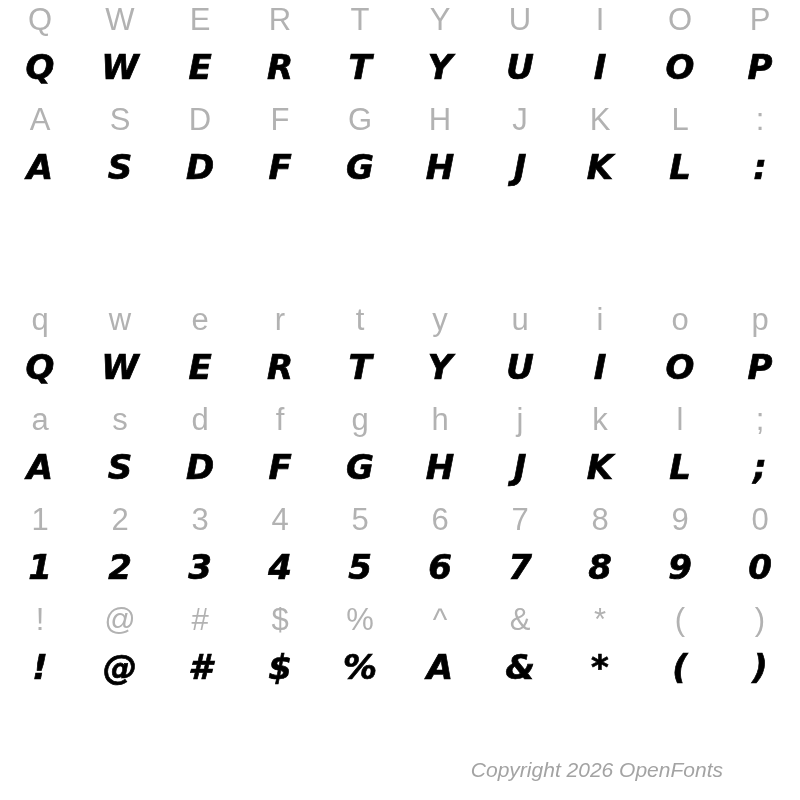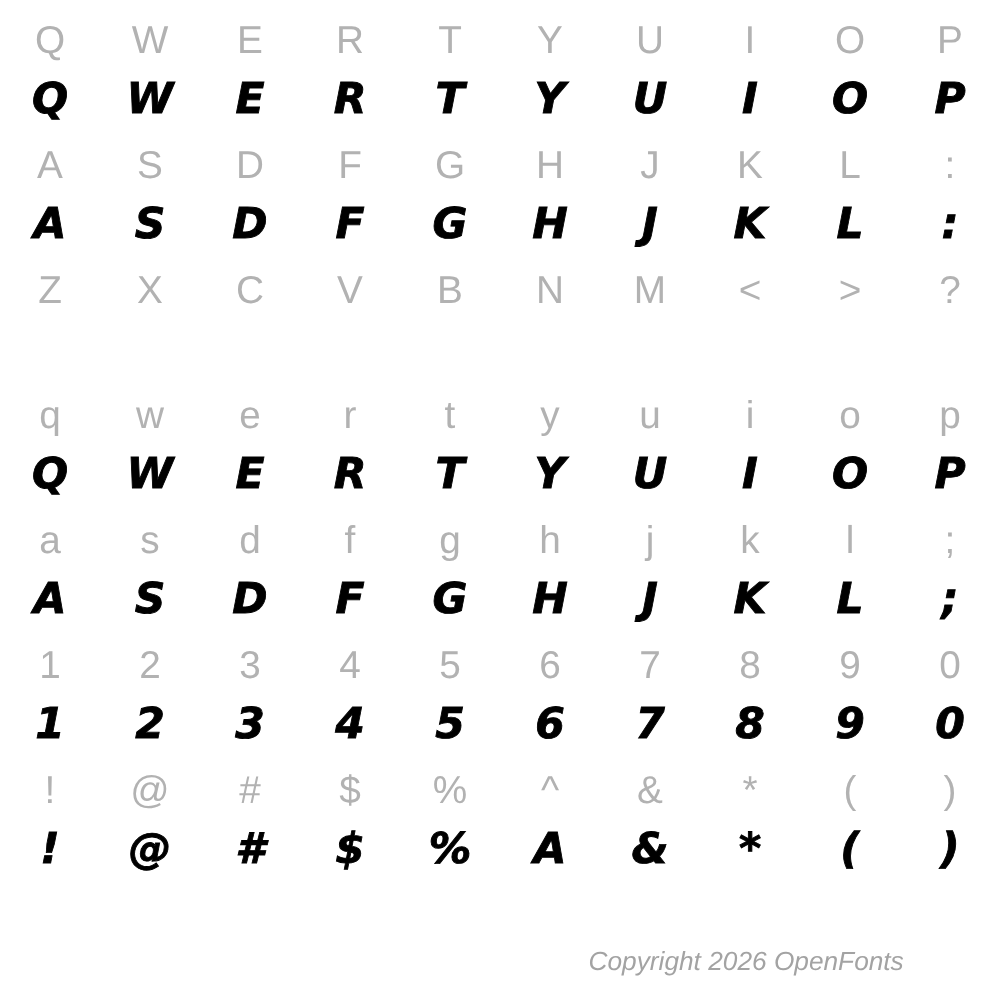--- a/index.html
+++ b/index.html
@@ -8,21 +8,21 @@
   }
   body {
     width: 800px;
     height: 800px;
     position: relative;
     overflow: hidden;
     background: var(--bg, #ffffff);
   }
   .glyph-grid {
     position: absolute;
-    top: 12px;
+    top: 0;
     left: 0;
     width: 732px;
   }
   .row-pair {
     height: 100px;
   }
   .row {
     white-space: nowrap;
   }
   .cell {
@@ -72,21 +72,20 @@
     <div class="row ref-row"><span class="cell">Q</span><span class="cell">W</span><span class="cell">E</span><span class="cell">R</span><span class="cell">T</span><span class="cell">Y</span><span class="cell">U</span><span class="cell">I</span><span class="cell">O</span><span class="cell">P</span></div>
     <div class="row spec-row"><span class="cell">Q</span><span class="cell">W</span><span class="cell">E</span><span class="cell">R</span><span class="cell">T</span><span class="cell">Y</span><span class="cell">U</span><span class="cell">I</span><span class="cell">O</span><span class="cell">P</span></div>
   </section>
 
   <section class="row-pair">
     <div class="row ref-row"><span class="cell">A</span><span class="cell">S</span><span class="cell">D</span><span class="cell">F</span><span class="cell">G</span><span class="cell">H</span><span class="cell">J</span><span class="cell">K</span><span class="cell">L</span><span class="cell">:</span></div>
     <div class="row spec-row"><span class="cell">A</span><span class="cell">S</span><span class="cell">D</span><span class="cell">F</span><span class="cell">G</span><span class="cell">H</span><span class="cell">J</span><span class="cell">K</span><span class="cell">L</span><span class="cell">:</span></div>
   </section>
 
   <section class="row-pair">
-    <div class="row ref-row"><span class="cell">Z</span><span class="cell">X</span><span class="cell">C</span><span class="cell">V</span><span class="cell">B</span><span class="cell">N</span><span class="cell">M</span><span class="cell">&lt;</span><span class="cell">&gt;</span><span class="cell">?</span></div>
   </section>
 
   <section class="row-pair">
     <div class="row ref-row"><span class="cell">q</span><span class="cell">w</span><span class="cell">e</span><span class="cell">r</span><span class="cell">t</span><span class="cell">y</span><span class="cell">u</span><span class="cell">i</span><span class="cell">o</span><span class="cell">p</span></div>
     <div class="row spec-row"><span class="cell">Q</span><span class="cell">W</span><span class="cell">E</span><span class="cell">R</span><span class="cell">T</span><span class="cell">Y</span><span class="cell">U</span><span class="cell">I</span><span class="cell">O</span><span class="cell">P</span></div>
   </section>
 
   <section class="row-pair">
     <div class="row ref-row"><span class="cell">a</span><span class="cell">s</span><span class="cell">d</span><span class="cell">f</span><span class="cell">g</span><span class="cell">h</span><span class="cell">j</span><span class="cell">k</span><span class="cell">l</span><span class="cell">;</span></div>
     <div class="row spec-row"><span class="cell">A</span><span class="cell">S</span><span class="cell">D</span><span class="cell">F</span><span class="cell">G</span><span class="cell">H</span><span class="cell">J</span><span class="cell">K</span><span class="cell">L</span><span class="cell">;</span></div>

